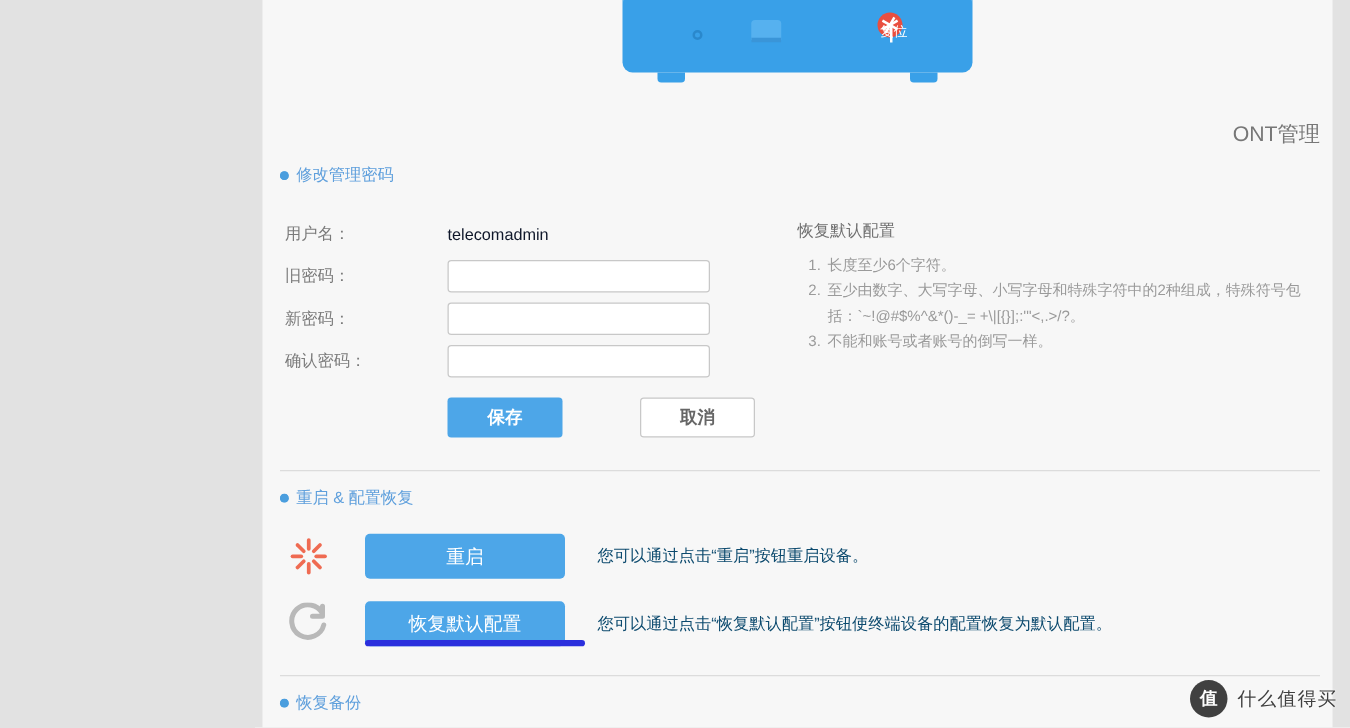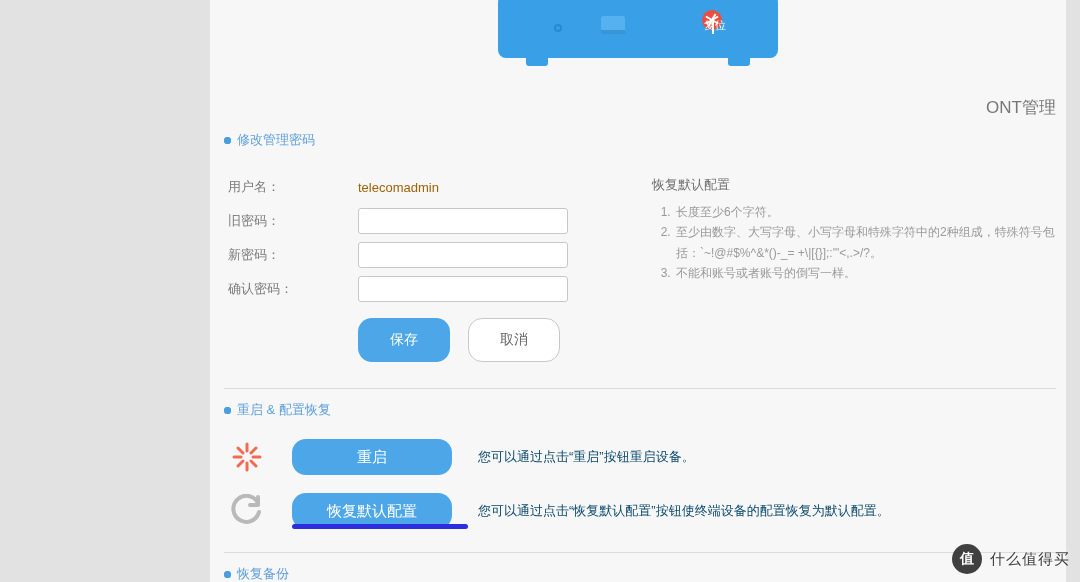--- a/index.html
+++ b/index.html
@@ -95,59 +95,59 @@
       display:flex; align-items:center; gap:6px;
       color:#5e9fdc; font-size:13px; padding: 2px 0 10px 0;
       border-bottom: 1px solid transparent;
     }
     .bullet {
       width:7px; height:7px; border-radius:50%; background:#4b9ede;
       box-shadow: 0 0 0 1px #4b9ede inset;
     }
 
     .pwd-grid {
-      display:flex; gap: 44px;
+      display:flex; gap: 30px;
       padding: 10px 0 0 4px;
     }
     .pwd-left { width: 380px; }
     .pwd-row { display:flex; align-items:center; height:34px; }
     .pwd-label { width:130px; color:#7b7b7b; font-size:13px; }
-    .pwd-value { color:#a16207; font-size:13px; }
+    .pwd-value { color:#0f172a; font-size:13px; }
     .text-input {
       width: 210px; height:26px;
       background:#fff; border:1px solid #c8c8c8; border-radius:3px;
       padding: 0 6px; font-size:13px; color:#444;
     }
     .btn-row { padding: 12px 0 12px 130px; display:flex; gap:18px; }
     .btn {
-      width: 92px; height:44px; display:flex; align-items:center; justify-content:center;
-      border-radius:14px; font-size:14px; cursor:pointer;
+      width: 92px; height:32px; display:flex; align-items:center; justify-content:center;
+      border-radius:3px; font-size:14px; cursor:pointer;font-weight:bold;
     }
     .btn-primary { background:#4da6e8; color:#fff; border:none; }
-    .btn-secondary { background:#fff; color:#666; border:1px solid #c8c8c8; }
+    .btn-secondary { background:#fff; color:#666; border:1px solid #c8c8c8;margin-left:44px; }
 
     .rules-box { flex:1; font-size:12px; color:#9a9a9a; padding-top:4px; line-height:1.7; }
     .rules-title { color:#6f6f6f; font-size:13px; margin-bottom:6px; }
     .rules-box ol { padding-left: 22px; }
     .rules-box li { padding-left: 2px; }
 
     .hr { border-top:1px solid #dcdcdc; margin: 14px 0 10px; }
 
     .action-row {
       display:flex; align-items:center; gap: 26px;
       padding: 8px 0 8px 4px;
       position:relative;
     }
     .action-icon {
       width:38px; height:38px; display:flex; align-items:center; justify-content:center;
       color:#f0694f; flex-shrink:0;
     }
     .btn-wide {
       width:160px; height:36px; display:flex; align-items:center; justify-content:center;
-      background:#4da6e8; color:#fff; border:none; border-radius:14px; font-size:15px; cursor:pointer;
+      background:#4da6e8; color:#fff; border:none; border-radius:4px; font-size:15px; cursor:pointer;
     }
     .action-desc { color:#0c4a6e; font-size:13px; }
     .underline-mark {
       position:absolute; left:68px; top:40px; width:176px; height:5px;
       background:#2b2fdd; border-radius:3px;
     }
 
     .watermark {
       position:absolute; right:10px; bottom:8px;
       display:flex; align-items:center; gap:8px; opacity:0.9;

